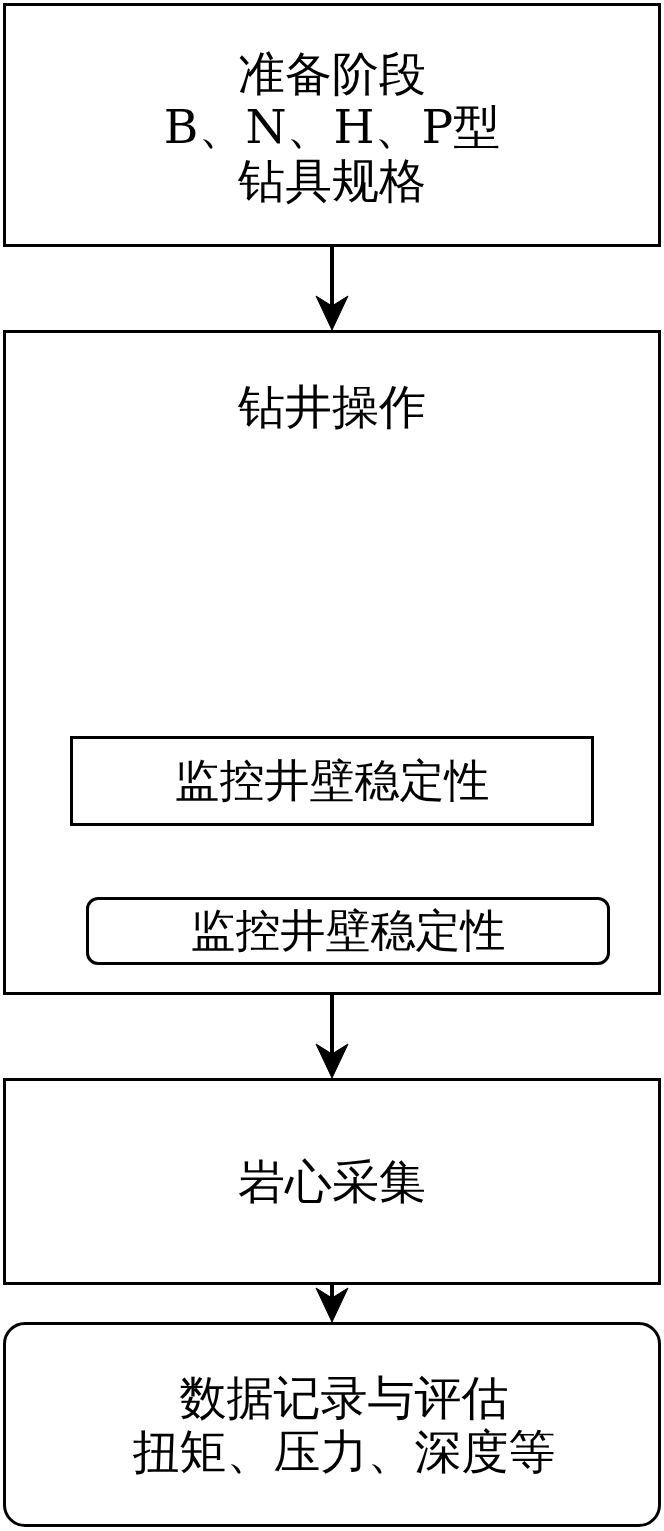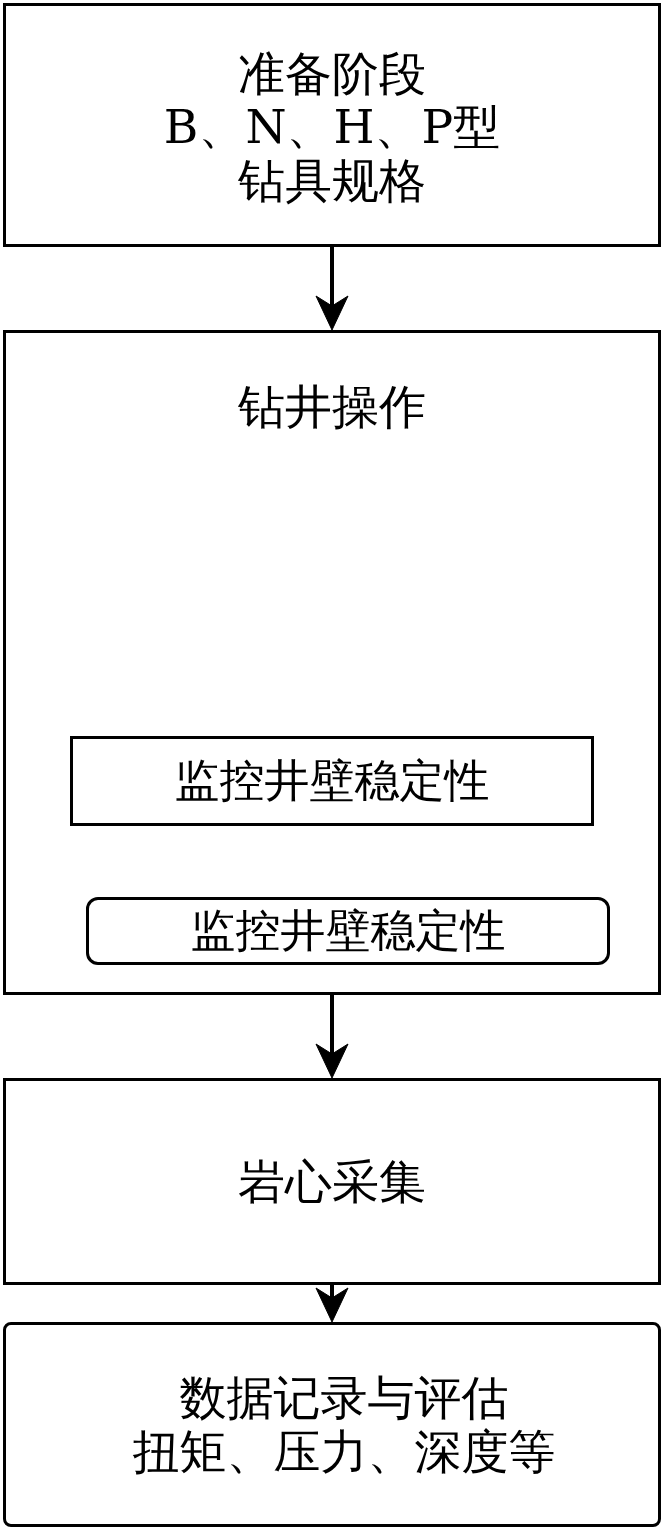--- a/index.html
+++ b/index.html
@@ -123,21 +123,21 @@
     height: 207px;
   }
   #node-core-sampling .line { font-size: 47px; }
 
   
   #node-data-record {
     left: 3px;
     top: 1322px;
     width: 658px;
     height: 205px;
-    border-radius: 8px;
+    border-radius: 22px;
     padding-left: 24px;
   }
   #node-data-record .line { font-size: 47px; }
 
   
   .edge {
     position: absolute;
     left: 0;
     top: 0;
     width: 664px;

